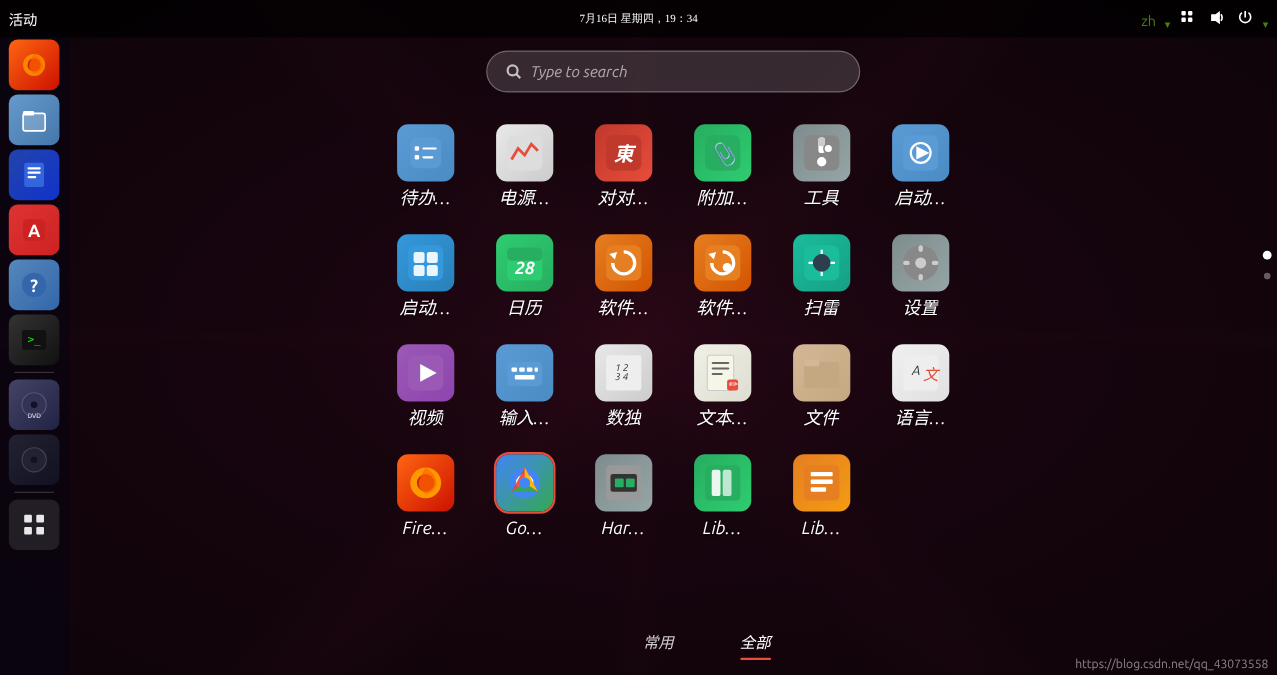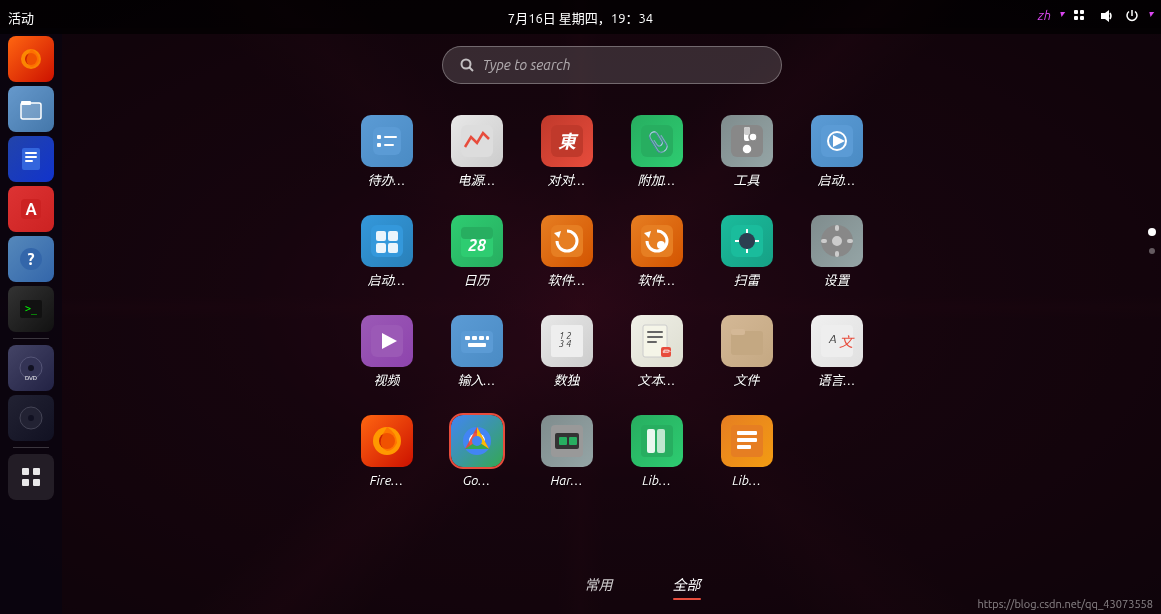--- a/index.html
+++ b/index.html
@@ -46,30 +46,30 @@
     }
     .topbar-left {
       display: flex;
       align-items: center;
       gap: 8px;
     }
     .topbar-center {
       position: absolute;
       left: 50%;
       transform: translateX(-50%);
+      font-size: 10px;
+      color: white;
+      font-family: Liberation Serif, serif;
+    }
+    .topbar-right {
+      display: flex;
+      align-items: flex-end;
+      gap: 6px;
+      color: #4d7c0f;
       font-size: 13px;
-      color: white;
-    }
-    .topbar-right {
-      display: flex;
-      align-items: flex-start;
-      gap: 6px;
-      color: #d946ef;
-      font-size: 13px;
-      font-style: italic;
     }
     .activities-label {
       color: white;
       font-size: 13px;
       cursor: pointer;
     }
 
     
     .dock {
       position: absolute;
@@ -179,21 +179,21 @@
       height: 52px;
       border-radius: 12px;
       display: flex;
       align-items: center;
       justify-content: center;
       font-size: 22px;
       position: relative;
     }
     .app-label {
       color: white;
-      font-size: 13px;
+      font-size: 16px;
       text-align: center;
       line-height: 1.2;
       text-shadow: 0 1px 2px rgba(0,0,0,0.8);
       max-width: 80px;
       overflow: hidden;
       text-overflow: ellipsis;
       white-space: nowrap;
     }
     .app-item.selected .app-icon {
       outline: 2px solid #e74c3c;

